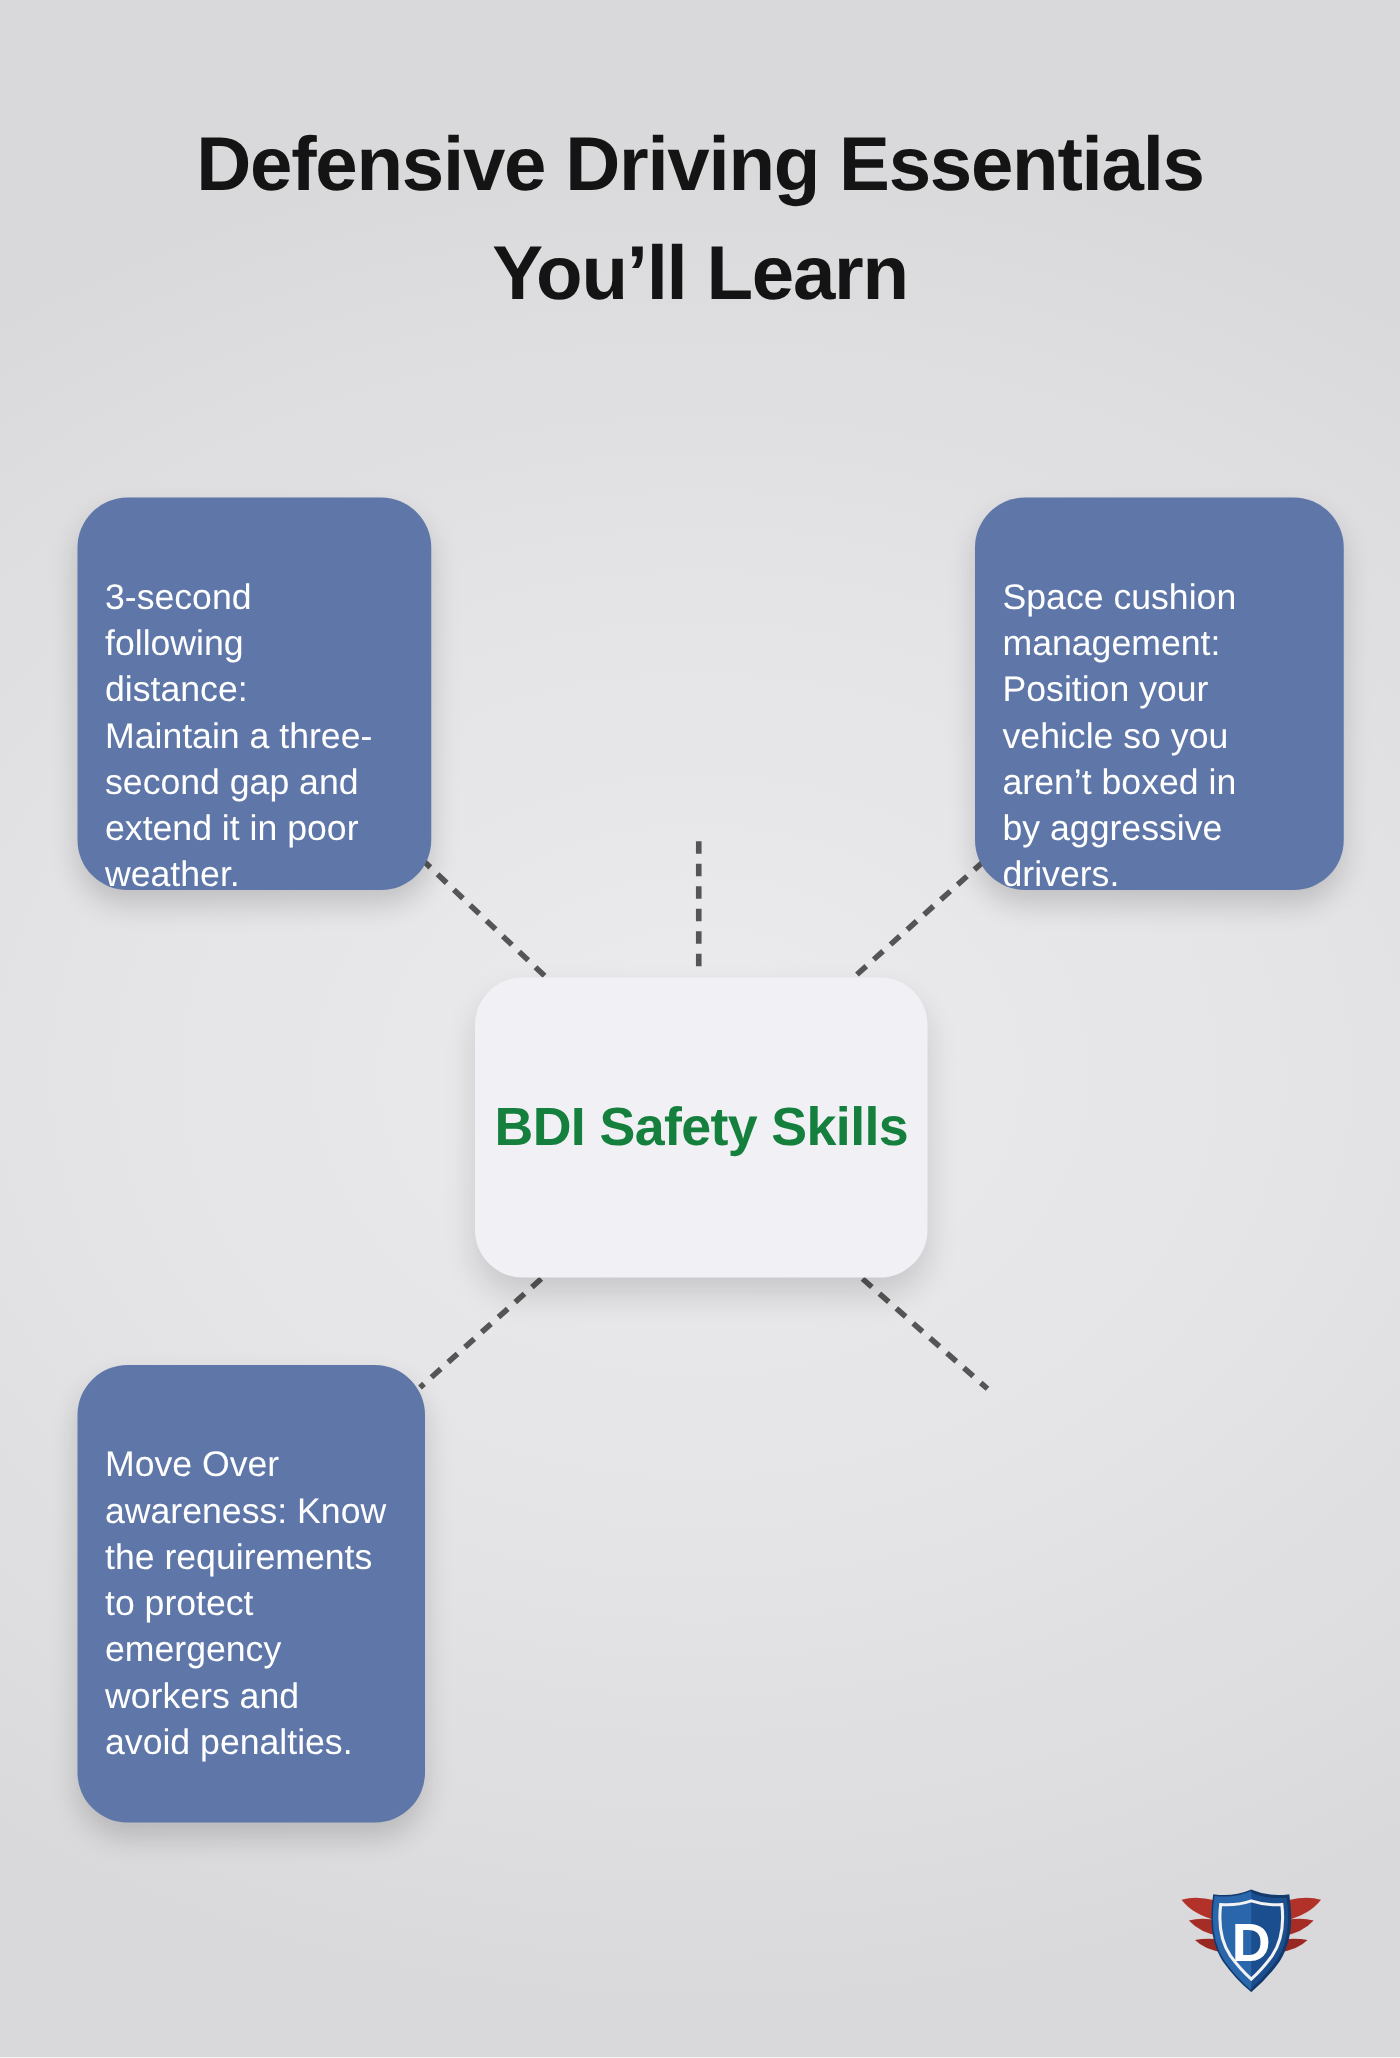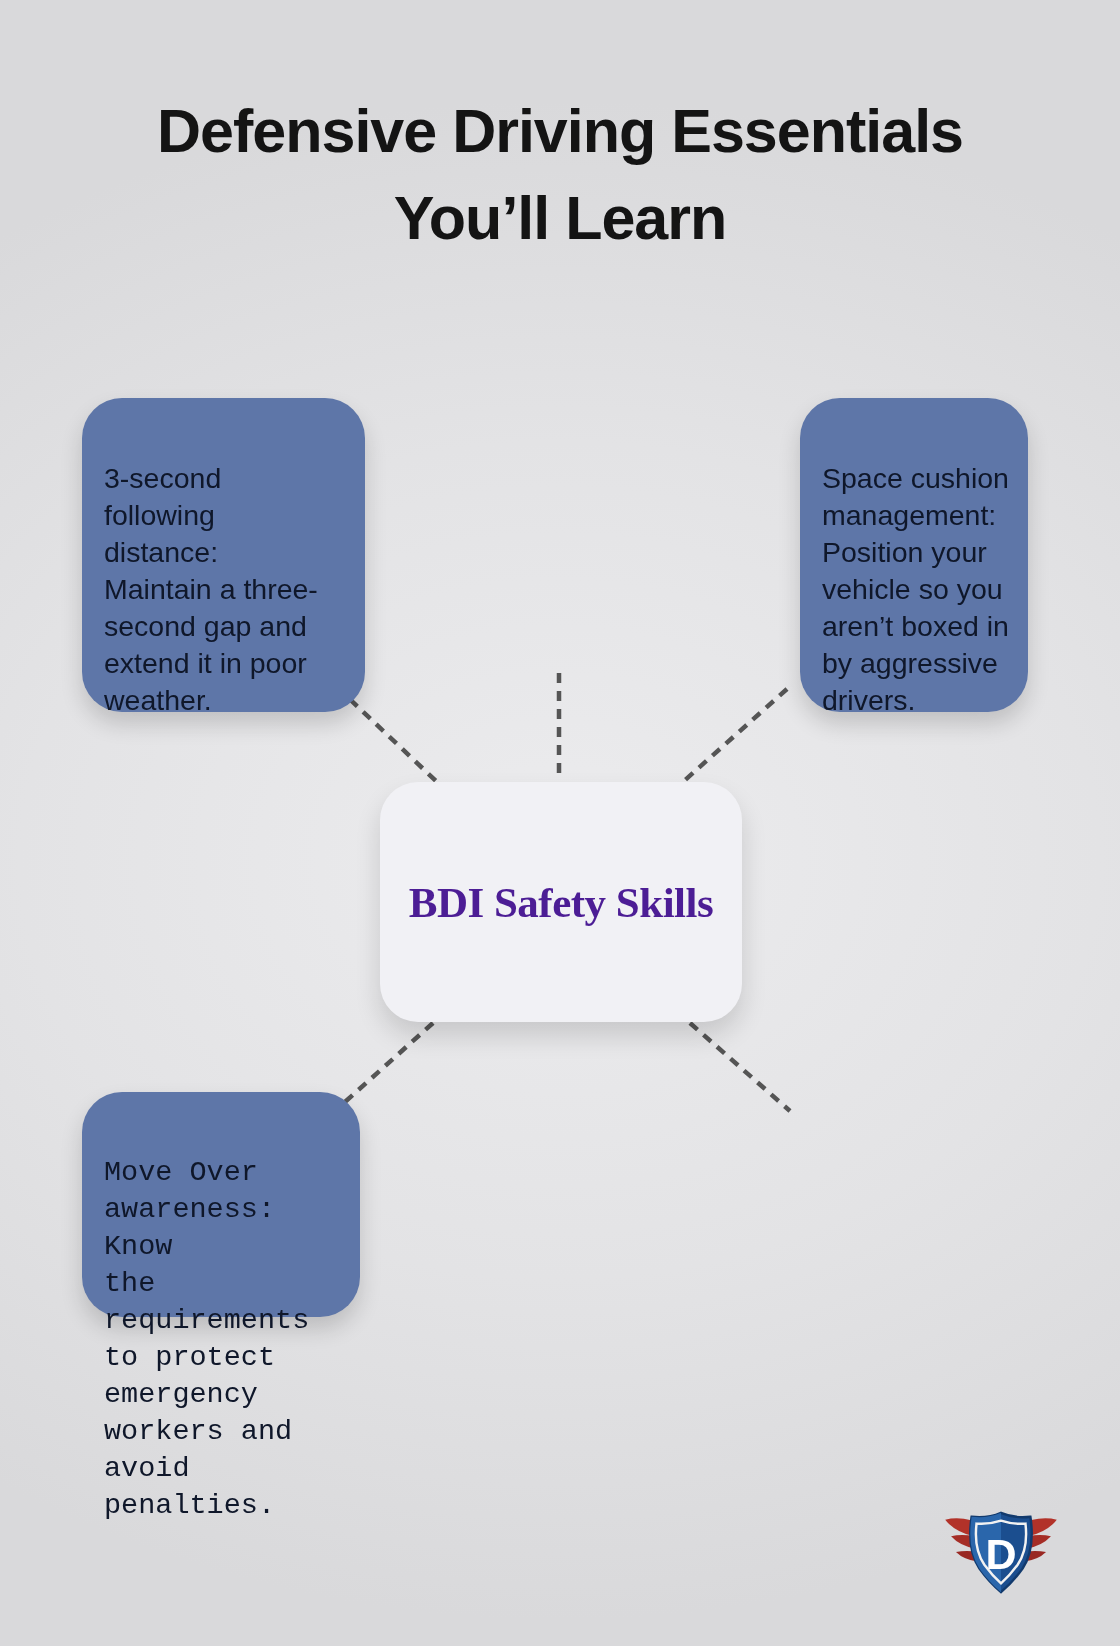--- a/index.html
+++ b/index.html
@@ -15,39 +15,38 @@
     margin:0; text-align:center;
     font-size:61px; font-weight:700; letter-spacing:-1px;
     line-height:1.42; color:#141414;
     white-space:pre-line;
   }
   .connectors { position:absolute; left:0; top:0; width:1120px; height:1646px; }
   .connectors line { stroke:#555555; stroke-width:4.5; stroke-dasharray:10 8; }
   .node {
     position:absolute; box-sizing:border-box;
     background:#5e76a8; border-radius:40px;
-    color:#0f172a; font-size:28.5px; line-height:37px;
+    color:#ffffff; font-size:28.5px; line-height:37px;
     padding:25px 18px 0 22px;
     white-space:pre-line;
     box-shadow:0 12px 22px rgba(0,0,0,0.16);
-    margin-left:20px;
   }
   .n1 { left:62px;  top:398px;  width:283px; height:314px; }
   .n2 { left:420px; top:398px;  width:278px; height:275px; }
-  .n3 { left:780px; top:398px;  width:228px; height:314px; }
-  .n4 { left:62px;  top:1092px; width:278px; height:225px;font-family:Liberation Mono, monospace; }
+  .n3 { left:780px; top:398px;  width:295px; height:314px; }
+  .n4 { left:62px;  top:1092px; width:278px; height:366px; }
   .n5 { left:780px; top:1093px; width:280px; height:275px; }
   .center-node {
     position:absolute; left:380px; top:782px; width:362px; height:240px;
     background:#f1f1f5; border-radius:38px;
     display:flex; align-items:center; justify-content:center;
     box-shadow:0 14px 26px rgba(0,0,0,0.14);
   }
   .center-label {
-    font-size:43px; font-weight:700; color:#4c1d95; letter-spacing:-0.5px;font-family:Liberation Serif, serif;
+    font-size:43px; font-weight:700; color:#15803d; letter-spacing:-0.5px;
   }
   .logo { position:absolute; left:942px; top:1506px; width:118px; height:93px; }
 </style>
 </head>
 <body>
 
 <div class="canvas">
 
   <h1 class="title">Defensive Driving Essentials
 You’ll Learn</h1>

